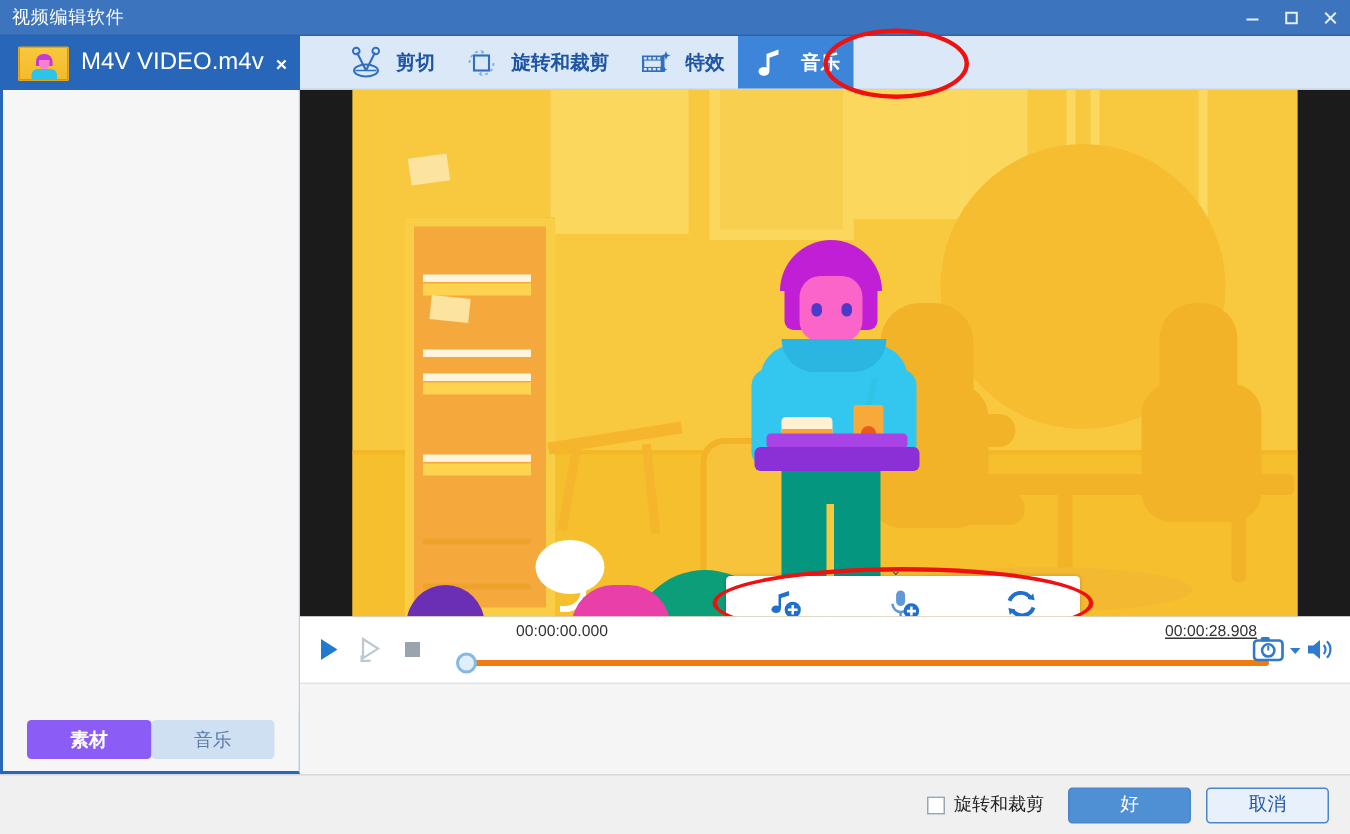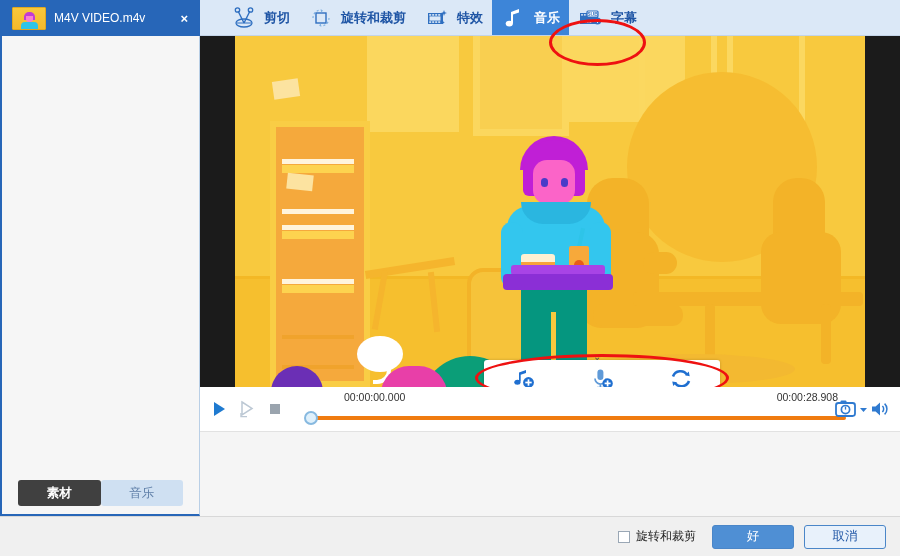--- a/index.html
+++ b/index.html
@@ -56,21 +56,21 @@
   .thumb {
     width: 34px; height: 23px; border-radius: 1px;
     background: linear-gradient(#f8c83c, #f5b92c);
     position: relative; overflow: hidden; flex: 0 0 auto;
     border: 1px solid #e0a820;
   }
   .thumb .head { position:absolute; left:11px; top:4px; width:11px; height:8px; background:#c23bd6; border-radius:5px 5px 0 0;}
   .thumb .face { position:absolute; left:13px; top:8px; width:7px; height:6px; background:#f87fd0; border-radius:0 0 3px 3px;}
   .thumb .body { position:absolute; left:8px; top:14px; width:17px; height:9px; background:#2ec4e8; border-radius:4px 4px 0 0;}
   .filetab .fname {
-    color: #ffffff; font-size: 12px; white-space: nowrap;
+    color: #ffffff; font-size: 16px; white-space: nowrap;
     flex: 1 1 auto;
   }
   .filetab .closex {
     color: #ffffff; font-size: 13px; font-weight: bold;
     padding-right: 12px;
     line-height: 1;
   }
   .toolbar {
     flex: 1 1 auto; background: #dbe8f7;
     display: flex; align-items: center;
@@ -103,21 +103,21 @@
   .sidetabs {
     display: flex; padding: 0 16px 8px 16px; gap: 0;
     align-items: flex-end; height: 40px;
   }
   .sidetab {
     flex: 1 1 50%; height: 26px;
     display:flex; align-items:center; justify-content:center;
     font-size: 12.5px; border-radius: 3px;
     background: #cfe0f2; color: #5f7fa8;
   }
-  .sidetab.active { background: #404040; color: #ffffff; font-weight: bold; }
+  .sidetab.active { background: #8b5cf6; color: #ffffff; font-weight: bold; }
 
   .rightpane { flex: 1 1 auto; display: flex; flex-direction: column; min-width: 0; }
 
   
   .videowrap {
     flex: 0 0 351px; background: #1b1b1b;
     position: relative; overflow: hidden;
     display: flex; justify-content: center;
   }
   .videoinner { width: 630px; height: 351px; position: relative; background: #f7c93e; overflow:hidden;}
@@ -187,21 +187,21 @@
     border-bottom:1px solid #e2e2e2;
   }
   .tbtns { display:flex; align-items:center; gap:6px; padding-right:10px;}
   .tbtn { width:22px; height:22px; display:flex; align-items:center; justify-content:center;}
   .trackarea { flex:1 1 auto; position:relative; height:44px;}
   .tc {
     position:absolute; top:4px; font-size:10.5px; color:#333;
     font-family:"Liberation Sans", sans-serif;
   }
   .tc-left { left:48px; }
-  .tc-right { right:54px; }
+  .tc-right { right:54px;text-decoration:underline; }
   .hint {
     position:absolute; top:4px; left:50%; transform:translateX(-50%);
     font-size:11px; color:#222; white-space:nowrap;
   }
   .sliderrow { position:absolute; left:8px; right:46px; top:24px; height:14px; }
   .sliderline { position:absolute; left:10px; right:0; top:5px; height:4px; background:#f07b10; border-radius:2px;}
   .sliderknob { position:absolute; left:0; top:0; width:14px; height:14px; border-radius:50%; background:#dff0fb; border:2px solid #87b9e0;}
   .rightctl { position:absolute; right:2px; top:12px; display:flex; align-items:center; gap:2px;}
   .rightctl svg { display:block; }
 
@@ -227,20 +227,41 @@
     font-size:12.5px; border:1px solid #4a86c8;
   }
   .fbtn.primary { background:#4f8fd4; color:#ffffff; }
   .fbtn.secondary { background:#e8f1fb; color:#1f55a5; }
 </style>
 </head>
 <body>
 
 <div class="app">
 
+  <div class="titlebar">
+    <div class="title">视频编辑软件</div>
+    <div class="wincontrols">
+      <div class="wb">
+        <svg width="12" height="12" viewBox="0 0 12 12">
+            <line x1="2" y1="7" x2="10" y2="7" stroke="#e8f0fa" stroke-width="1.3"></line>
+          </svg>
+      </div>
+      <div class="wb">
+        <svg width="12" height="12" viewBox="0 0 12 12">
+            <rect x="2.5" y="2.5" width="7" height="7" fill="none" stroke="#e8f0fa" stroke-width="1.3"></rect>
+          </svg>
+      </div>
+      <div class="wb">
+        <svg width="12" height="12" viewBox="0 0 12 12">
+            <line x1="2.5" y1="2.5" x2="9.5" y2="9.5" stroke="#e8f0fa" stroke-width="1.3"></line>
+            <line x1="9.5" y1="2.5" x2="2.5" y2="9.5" stroke="#e8f0fa" stroke-width="1.3"></line>
+          </svg>
+      </div>
+    </div>
+  </div>
 
   <div class="toprow">
     <div class="filetab-area">
       <div class="filetab">
         <div class="thumb">
           <div class="head"></div>
             <div class="face"></div>
             <div class="body"></div>
         </div>
         <div class="fname">M4V VIDEO.m4v</div>
@@ -303,42 +324,20 @@
       <div class="tbitem active">
         <span class="tbicon">
           <svg width="24" height="24" viewBox="0 0 24 24">
             <path d="M17 3 L9 6 L9 17 L11 17 L11 8.5 L17 6.4 Z" fill="#ffffff"></path>
             <ellipse cx="7.3" cy="17.6" rx="3.6" ry="2.9" fill="#ffffff"></ellipse>
           </svg>
         </span>
         <span class="tlabel">音乐</span>
       </div>
 
-      <div class="tbitem">
-        <span class="tbicon">
-          <svg width="26" height="24" viewBox="0 0 26 24">
-            <rect x="2" y="7" width="18" height="11" fill="#2f6fc0"></rect>
-            <g fill="#dbe8f7">
-              <rect x="3.1" y="8.1" width="1.8" height="1.5"></rect>
-                <rect x="5.9" y="8.1" width="1.8" height="1.5"></rect>
-              <rect x="8.7" y="8.1" width="1.8" height="1.5"></rect>
-                <rect x="11.5" y="8.1" width="1.8" height="1.5"></rect>
-              <rect x="3.1" y="15.4" width="1.8" height="1.5"></rect>
-                <rect x="5.9" y="15.4" width="1.8" height="1.5"></rect>
-              <rect x="8.7" y="15.4" width="1.8" height="1.5"></rect>
-                <rect x="11.5" y="15.4" width="1.8" height="1.5"></rect>
-            </g>
-            <rect x="9" y="5" width="11" height="6" rx="1" fill="#ffffff" stroke="#2f6fc0" stroke-width="1.2"></rect>
-            <text x="14.5" y="10" font-size="5" text-anchor="middle" fill="#2f6fc0" font-family="Liberation Sans, sans-serif">SUB</text>
-            <circle cx="19.5" cy="15" r="3.6" fill="#2f6fc0"></circle>
-            <text x="19.5" y="17" font-size="5.5" text-anchor="middle" fill="#ffffff" font-family="Liberation Sans, sans-serif">T</text>
-          </svg>
-        </span>
-        <span class="tlabel">字幕</span>
-      </div>
 
     </div>
   </div>
 
   <div class="middle">
 
     <div class="sidebar">
       <div class="libarea"></div>
       <div class="sidetabs">
         <div class="sidetab active">

